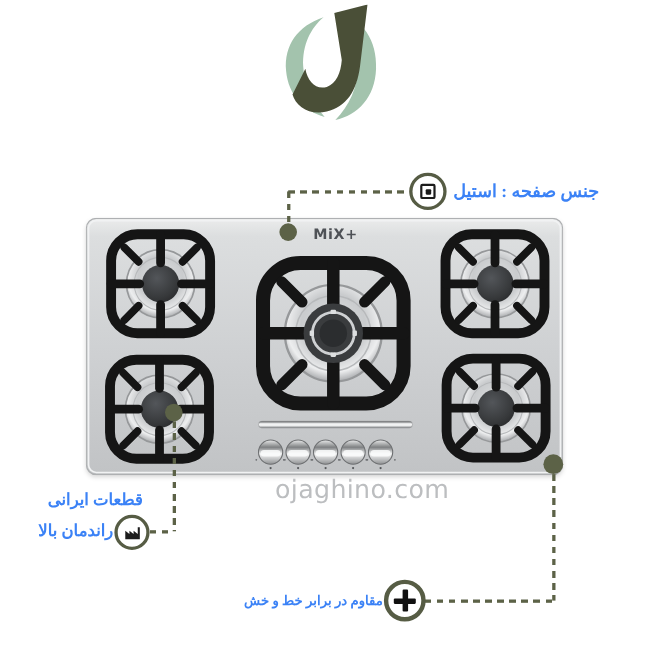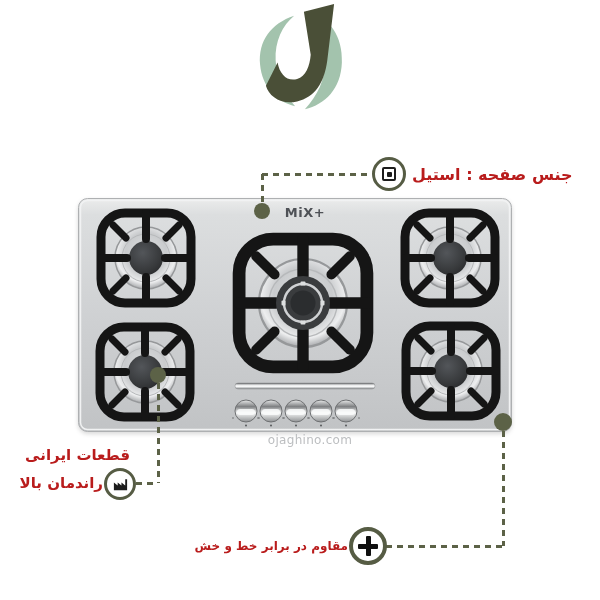--- a/index.html
+++ b/index.html
@@ -8,33 +8,33 @@
 
   
   .logo{position:absolute;left:248px;top:4px;width:104px;height:112px;}
 
   
   .stove{position:absolute;left:78px;top:198px;width:434px;height:234px;
          filter:drop-shadow(0 2px 2px rgba(0,0,0,0.15));}
 
   
   .watermark{position:absolute;left:250px;top:433px;width:120px;text-align:center;
-             font-size:12px;color:#bcbec0;letter-spacing:0.3px;}
+             font-size:23px;color:#bcbec0;letter-spacing:0.3px;}
 
   
   .dot{position:absolute;border-radius:50%;background:#5c6247;}
   .dash-v{position:absolute;width:3px;
           background:repeating-linear-gradient(to bottom,#5c6247 0 6px,transparent 6px 11px);}
   .dash-h{position:absolute;height:3px;
           background:repeating-linear-gradient(to right,#5c6247 0 6px,transparent 6px 11px);}
   .icon-circle{position:absolute;box-sizing:border-box;border-radius:50%;background:#fff;
                border:3px solid #565c44;display:flex;align-items:center;justify-content:center;}
 
-  .label{position:absolute;direction:rtl;white-space:nowrap;font-weight:700;color:#b91c1c;
-         line-height:22px;}
+  .label{position:absolute;direction:rtl;white-space:nowrap;font-weight:700;color:#3b82f6;
+         line-height:22px;font-family:Liberation Serif, serif;}
 
   
   .sq-outer{box-sizing:border-box;width:14px;height:14px;border:2px solid #1c1c1c;border-radius:2px;
             display:flex;align-items:center;justify-content:center;}
   .sq-inner{width:5px;height:5px;background:#1c1c1c;border-radius:1px;}
 
   
   .plus-wrap{position:relative;width:20px;height:20px;}
   .plus-wrap .pv{position:absolute;left:7.5px;top:0;width:5px;height:20px;background:#101010;border-radius:1px;}
   .plus-wrap .ph{position:absolute;left:0;top:7.5px;width:20px;height:5px;background:#101010;border-radius:1px;}

